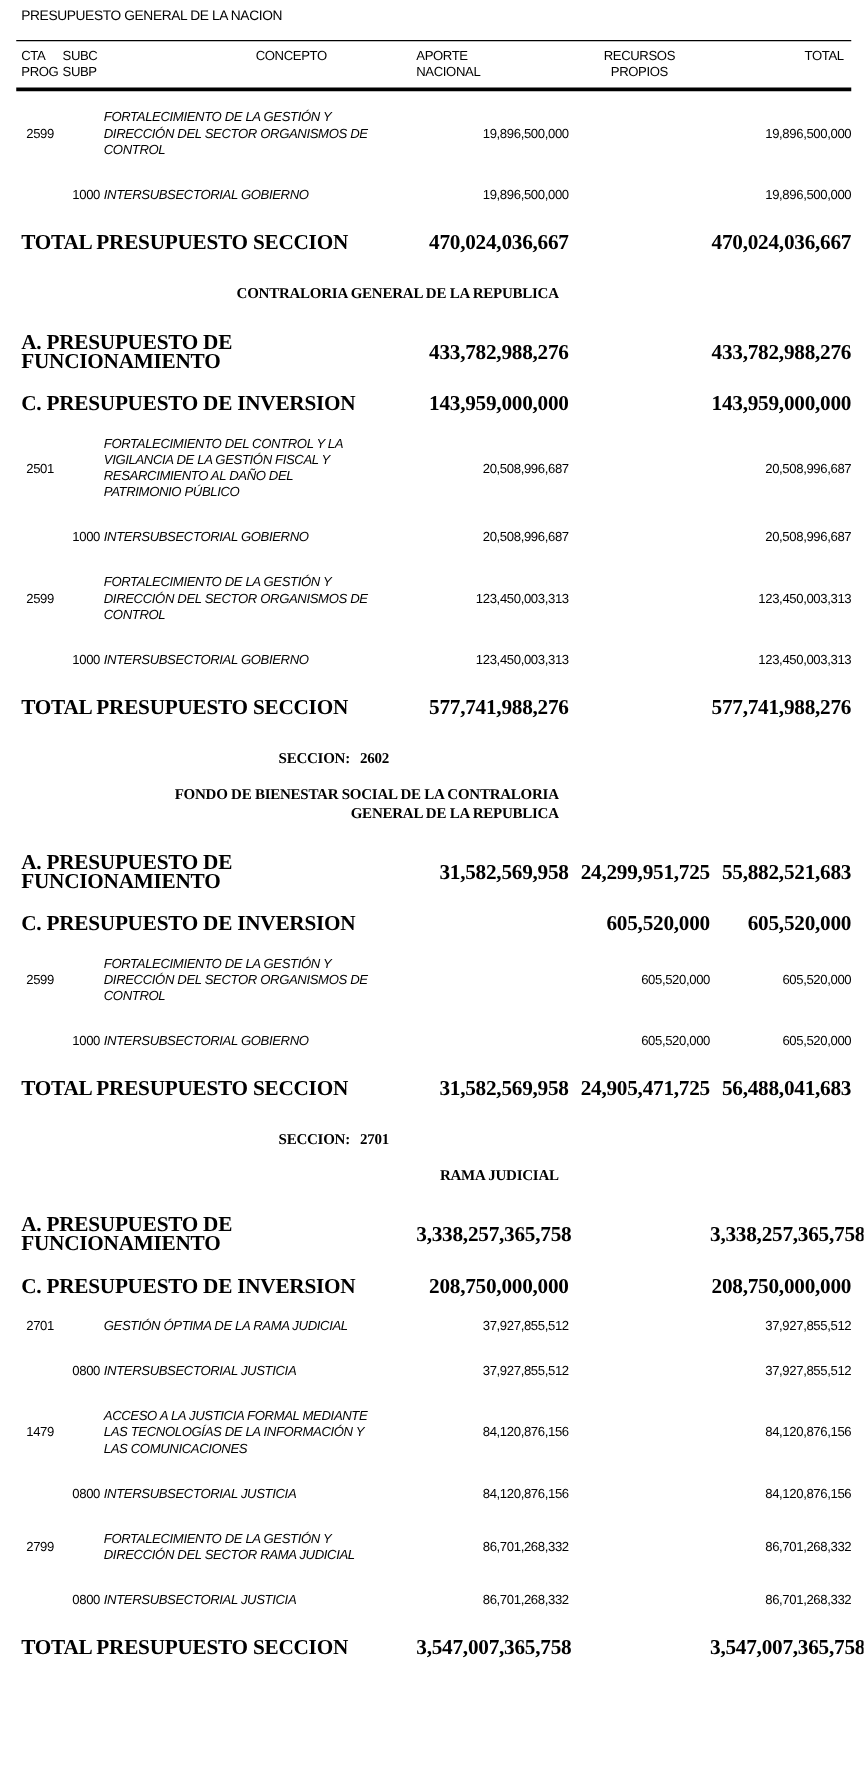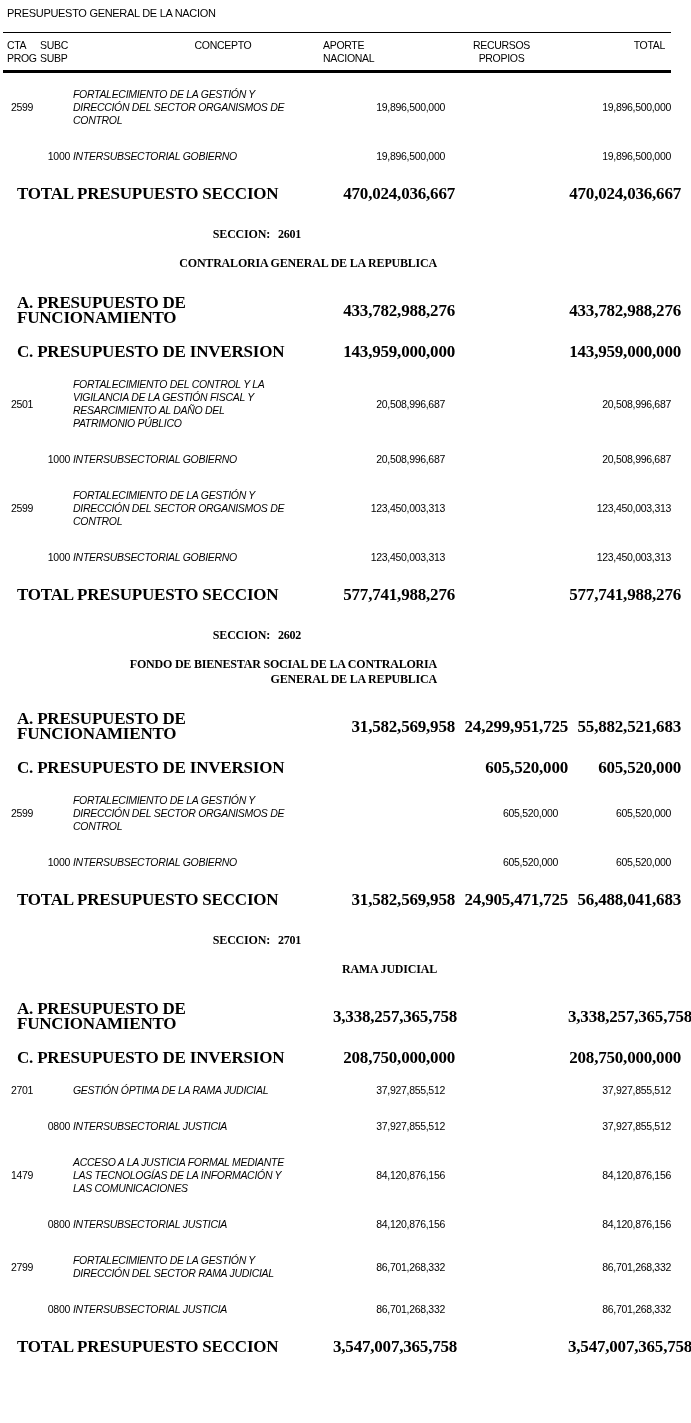--- a/index.html
+++ b/index.html
@@ -1,20 +1,20 @@
 <!DOCTYPE html>
 <html><head>
 <meta charset="utf-8">
 <style>
   html,body{margin:0;padding:0;background:#ffffff;}
   .page{
     position:relative;
     width:691px;height:1423px;
     background:#ffffff;color:#000000;
-    padding:7px 10px 0 7px;
+    padding:7px 10px 0 17px;
     box-sizing:border-box;
     overflow:hidden;
     font-family:"Liberation Sans",sans-serif;
   }
   .doc-title{
     font-size:11px;letter-spacing:-0.3px;
     margin-bottom:13px;
   }
   .rule-top{height:1px;background:#000;margin-left:-4px;width:668px;}
   .rule-thick{height:3px;background:#000;margin-left:-4px;width:668px;}
@@ -127,23 +127,20 @@
               <div class="c c-aporte">470,024,036,667</div>
               <div class="c c-recursos"></div>
               <div class="c c-total">470,024,036,667</div>
             </div>
         </div>
       </div>
       <div class="section">
         <div data-repeat="heading">
 
         <div class="sec-heading">
-              <div class="sec-code-line">
-                <span>SECCION:</span><span class="sec-code">2601</span>
-              </div>
               <div class="sec-name">CONTRALORIA GENERAL DE LA REPUBLICA</div>
             </div>
         </div>
         <div data-repeat="rows">
 
         <div class="row" data-kind="summary">
               <div class="c c-label">A. PRESUPUESTO DE FUNCIONAMIENTO</div>
 
               <div class="c c-aporte">433,782,988,276</div>
               <div class="c c-recursos"></div>

